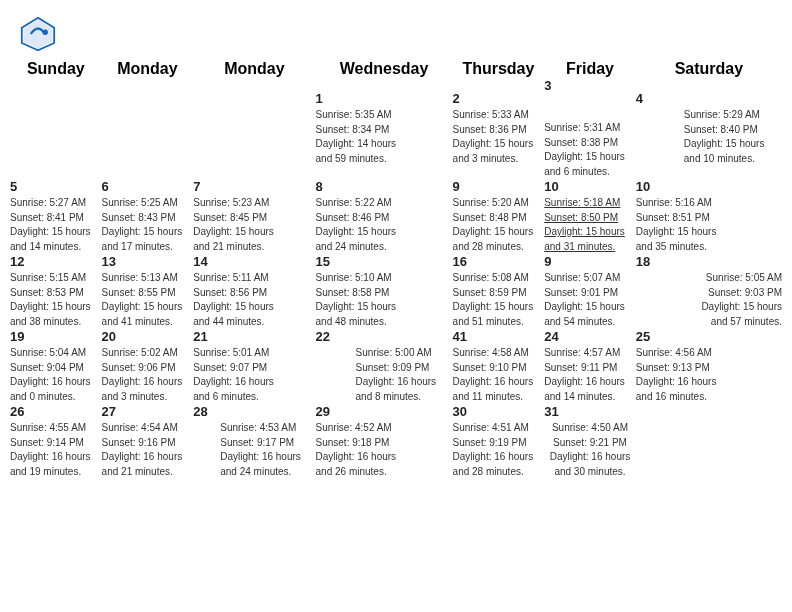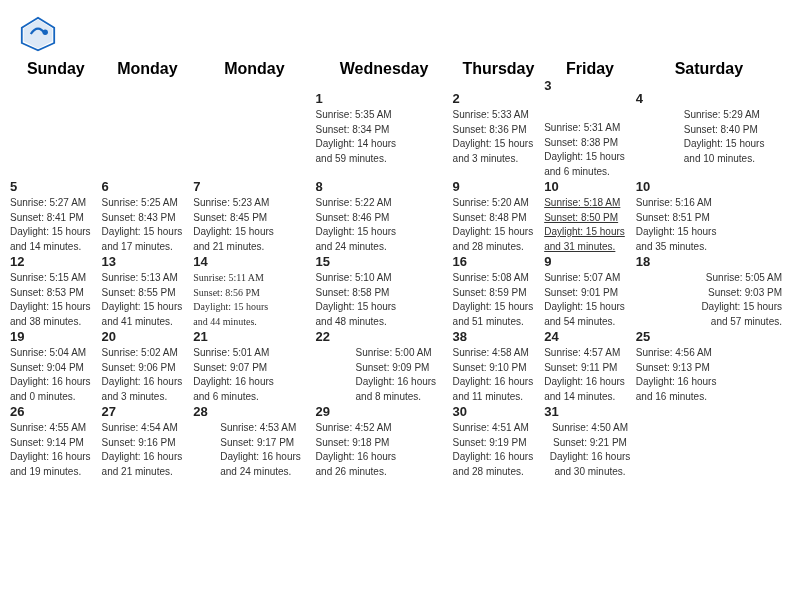--- a/index.html
+++ b/index.html
@@ -201,21 +201,21 @@
           </td>
           <td>
             <span class="day-num">13</span>
             <div class="day-info" style="white-space: pre-line;">Sunrise: 5:13 AM
 Sunset: 8:55 PM
 Daylight: 15 hours
 and 41 minutes.</div>
           </td>
           <td>
             <span class="day-num">14</span>
-            <div class="day-info" style="white-space: pre-line; font-family: Liberation Serif, serif;">Sunrise: 5:11 AM
+            <div class="day-info" style="white-space: pre-line;">Sunrise: 5:11 AM
 Sunset: 8:56 PM
 Daylight: 15 hours
 and 44 minutes.</div>
           </td>
           <td>
             <span class="day-num">15</span>
             <div class="day-info" style="white-space: pre-line;">Sunrise: 5:10 AM
 Sunset: 8:58 PM
 Daylight: 15 hours
 and 48 minutes.</div>
@@ -265,21 +265,21 @@
 and 6 minutes.</div>
           </td>
           <td>
             <span class="day-num">22</span>
             <div class="day-info" style="white-space: pre-line; margin-left: 40px;">Sunrise: 5:00 AM
 Sunset: 9:09 PM
 Daylight: 16 hours
 and 8 minutes.</div>
           </td>
           <td>
-            <span class="day-num">38</span>
+            <span class="day-num">41</span>
             <div class="day-info" style="white-space: pre-line;">Sunrise: 4:58 AM
 Sunset: 9:10 PM
 Daylight: 16 hours
 and 11 minutes.</div>
           </td>
           <td>
             <span class="day-num">24</span>
             <div class="day-info" style="white-space: pre-line;">Sunrise: 4:57 AM
 Sunset: 9:11 PM
 Daylight: 16 hours

